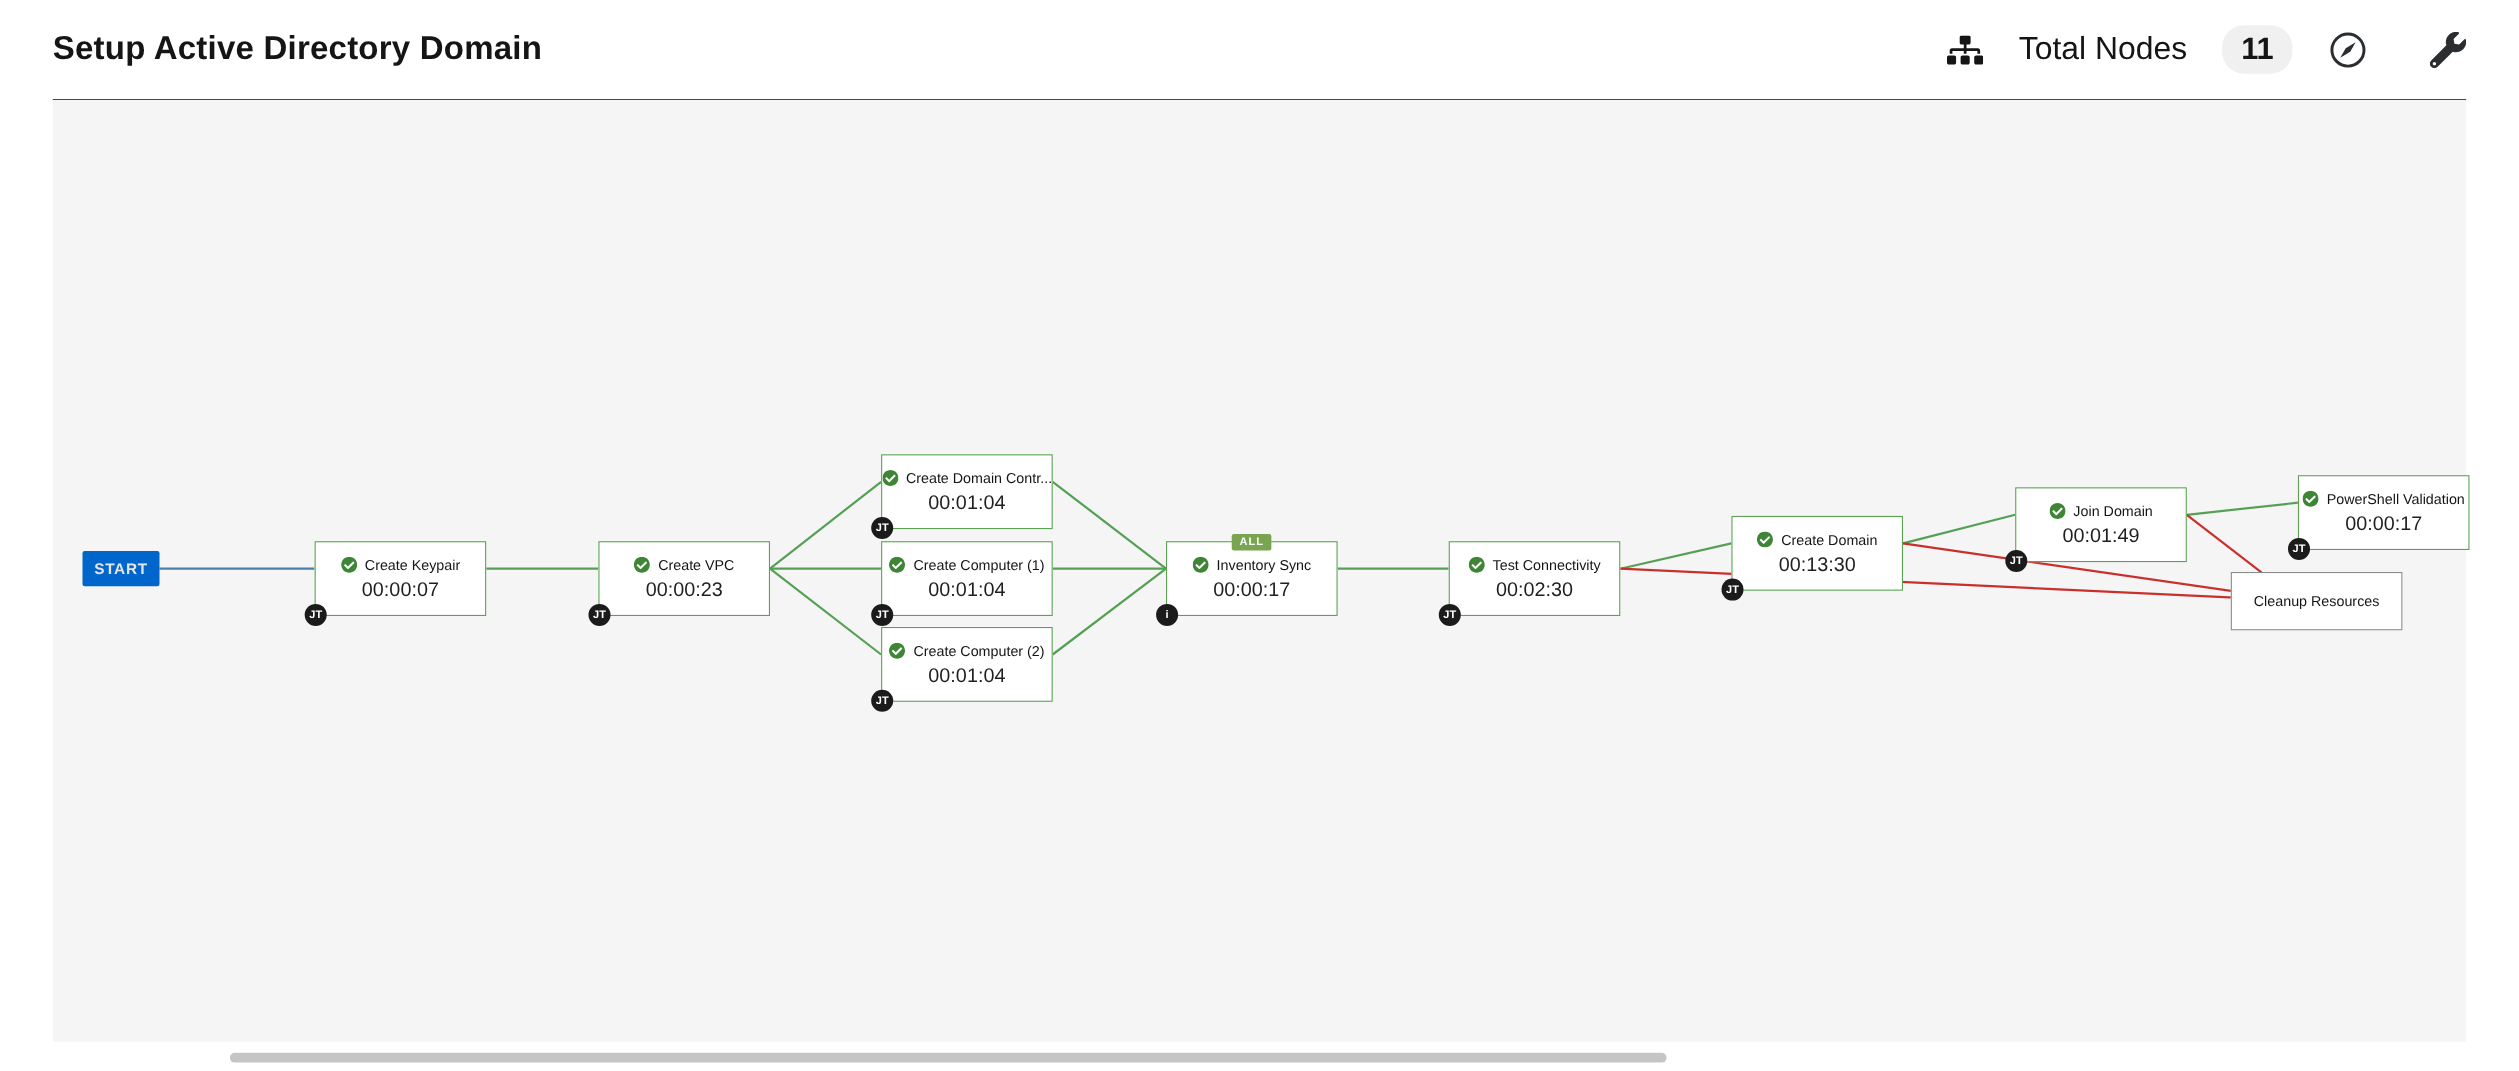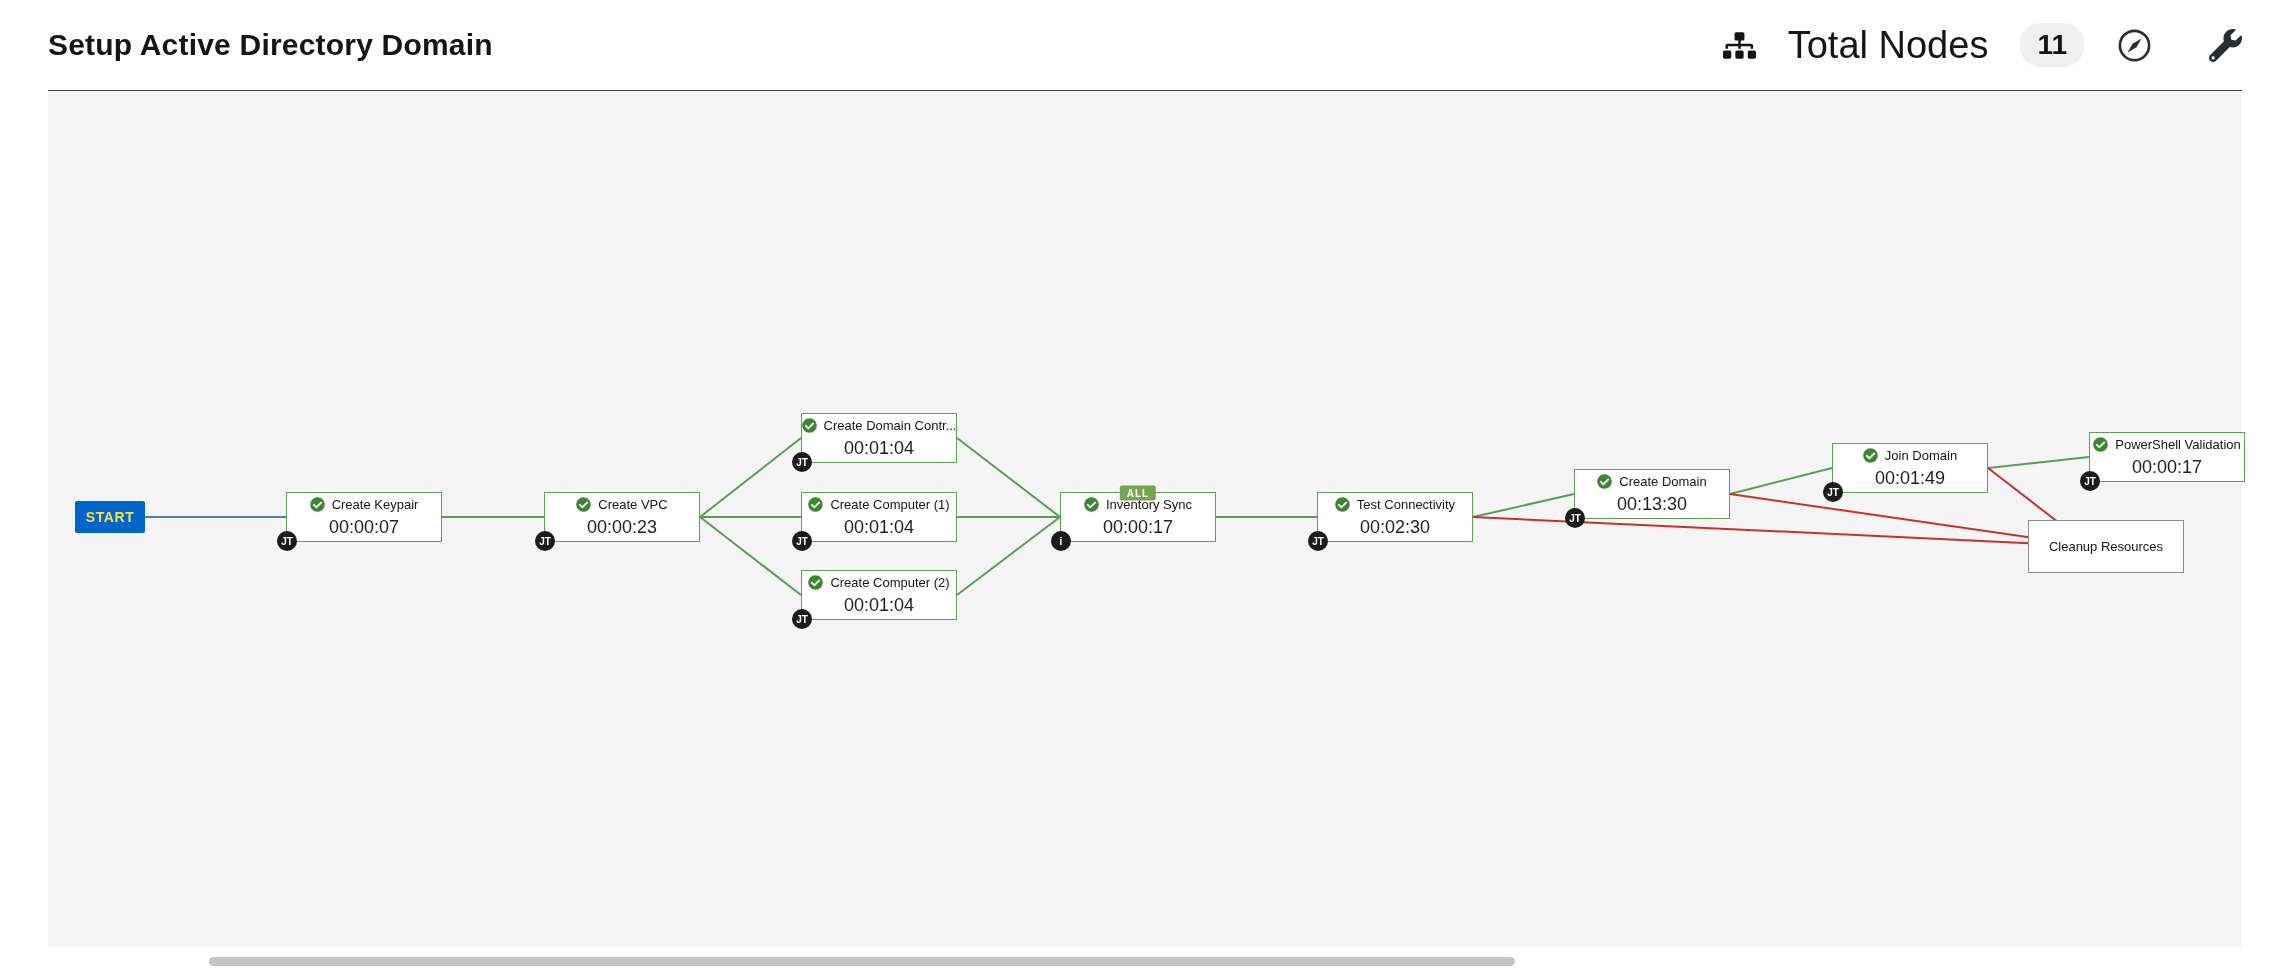--- a/index.html
+++ b/index.html
@@ -44,21 +44,21 @@
   }
   .icon { display: inline-block; line-height: 0; }
   .icon svg { display: block; }
 
   .header-right {
     margin-left: auto;
     display: flex;
     align-items: center;
     gap: 32px;
   }
-  .total-nodes-label { font-size: 38px; white-space: nowrap; }
+  .total-nodes-label { font-size: 29px; white-space: nowrap; }
   .count-pill {
     background: #f0f0f0;
     border-radius: 20px;
     padding: 6px 17px;
     font-size: 28px;
     font-weight: 600;
     color: #151515;
   }
   .wrench-wrap { margin-left: 24px; }
 
@@ -76,33 +76,33 @@
   .links-layer line { stroke-width: 2px; }
   .link-green { stroke: #55a055; }
   .link-red   { stroke: #c9302c; }
   .link-blue  { stroke: #4a7fae; }
 
   .start-node {
     position: absolute;
     left: 27px; top: 410px;
     width: 70px; height: 32px;
     background: #0066cc;
-    color: #fde047;
+    color: #e5e5e5;
     font-size: 14px;
     font-weight: 600;
     letter-spacing: 0.6px;
     display: flex;
     align-items: center;
     justify-content: center;
     border-radius: 2px;
   }
 
   .node {
     position: absolute;
-    width: 156px; height: 50px;
+    width: 156px; height: 68px;
     background: #ffffff;
     border: 1.5px solid #5ba352;
     box-sizing: border-box;
     display: flex;
     flex-direction: column;
     justify-content: center;
     gap: 5px;
   }
   .node.plain { border-color: #8a8d90; }
   .node-title {

